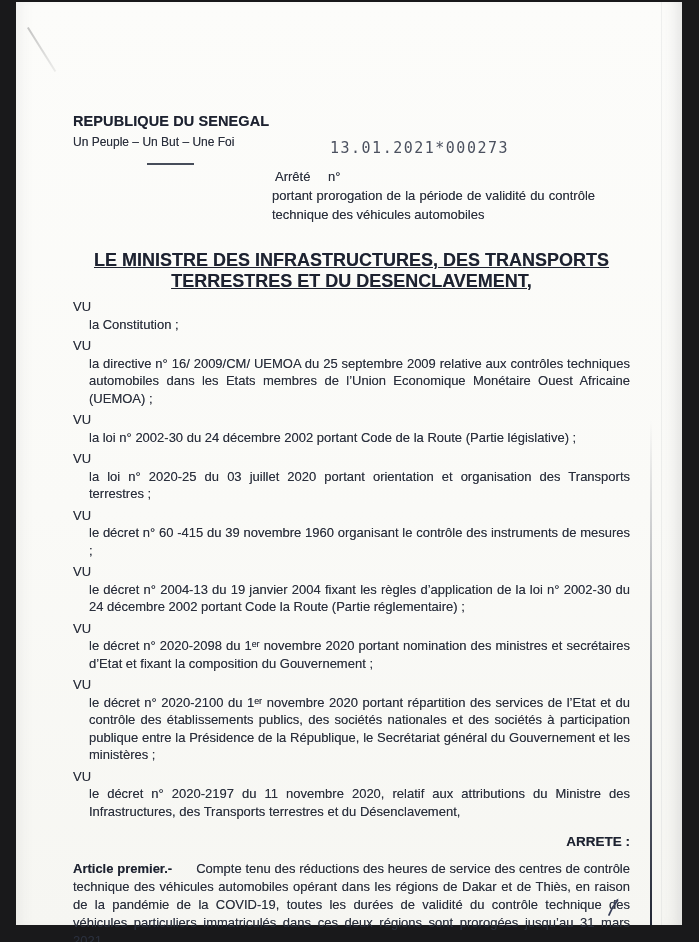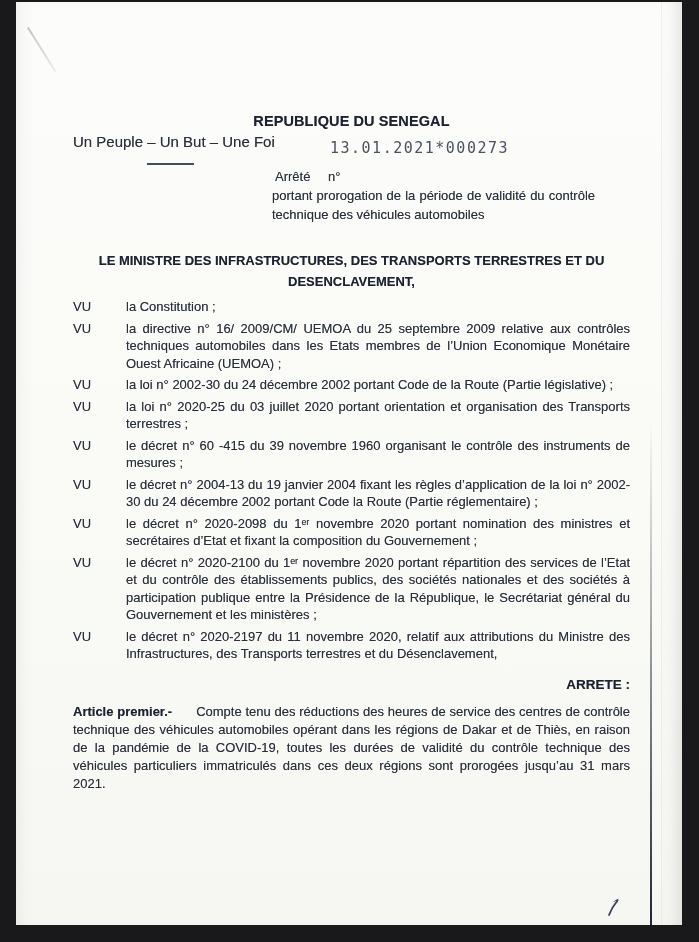--- a/index.html
+++ b/index.html
@@ -18,44 +18,44 @@
   }
 
   .content {
     position: relative; z-index: 2;
     padding: 110px 52px 0 57px;
     font-size: 13px; line-height: 18px;
     color: #2a2f3c;
     text-shadow: 0 0 .5px rgba(42,47,60,.55);
   }
 
-  .republic { font-weight: 700; font-size: 14.5px; line-height: 18px; color: #1d2230; letter-spacing: .1px; text-align: center; }
-  .motto    { font-size: 15px; margin-top: 3px; }
+  .republic { font-weight: 700; font-size: 14.5px; line-height: 18px; color: #1d2230; letter-spacing: .1px; }
+  .motto    { font-size: 12px; margin-top: 3px; }
   .rule     { width: 47px; border: 0; border-top: 2px solid #474d5a; margin: 12px 0 0 74px; }
 
   .stamp {
     position: absolute; left: 314px; top: 137px; z-index: 3;
     font-family: "DejaVu Sans Mono", monospace;
     font-size: 15px; letter-spacing: 1.5px;
     color: #3d4352; opacity: .92;
     transform: scaleY(1.06);
     white-space: nowrap;
   }
 
   .arrete-ref { margin: 3px 0 0 192px; width: 330px; }
   .ref-label  { display: block; margin-left: 10px; word-spacing: 14px; }
   .ref-subject{ margin: 1px 0 0 7px; text-align: justify; line-height: 18.5px; }
 
   .doc-title {
     margin: 26px 0 0 0; text-align: center;
-    font-weight: 700; font-size: 13px; line-height: 21px; color: #1d2230;
+    font-weight: 700; font-size: 18px; line-height: 21px; color: #1d2230; text-decoration: underline;
   }
 
   .vu-list { margin-top: 6px; }
-  .vu-item { display: flex; margin-top: 4px; line-height: 17.5px; }
+  .vu-item { display: flex; margin-top: 4px; line-height: 17.5px; flex-direction: column; }
   .vu-item:first-child { margin-top: 0; }
   .vu-label { flex: none; width: 37px; }
   .vu-text  { flex: 1; text-align: justify; padding-left: 16px; }
 
   .decree-heading {
     margin-top: 13px; text-align: right;
     font-weight: 700; font-size: 13.5px; color: #1d2230;
   }
 
   .article { margin: 9px 0 0 0; text-align: justify; line-height: 18px; }

